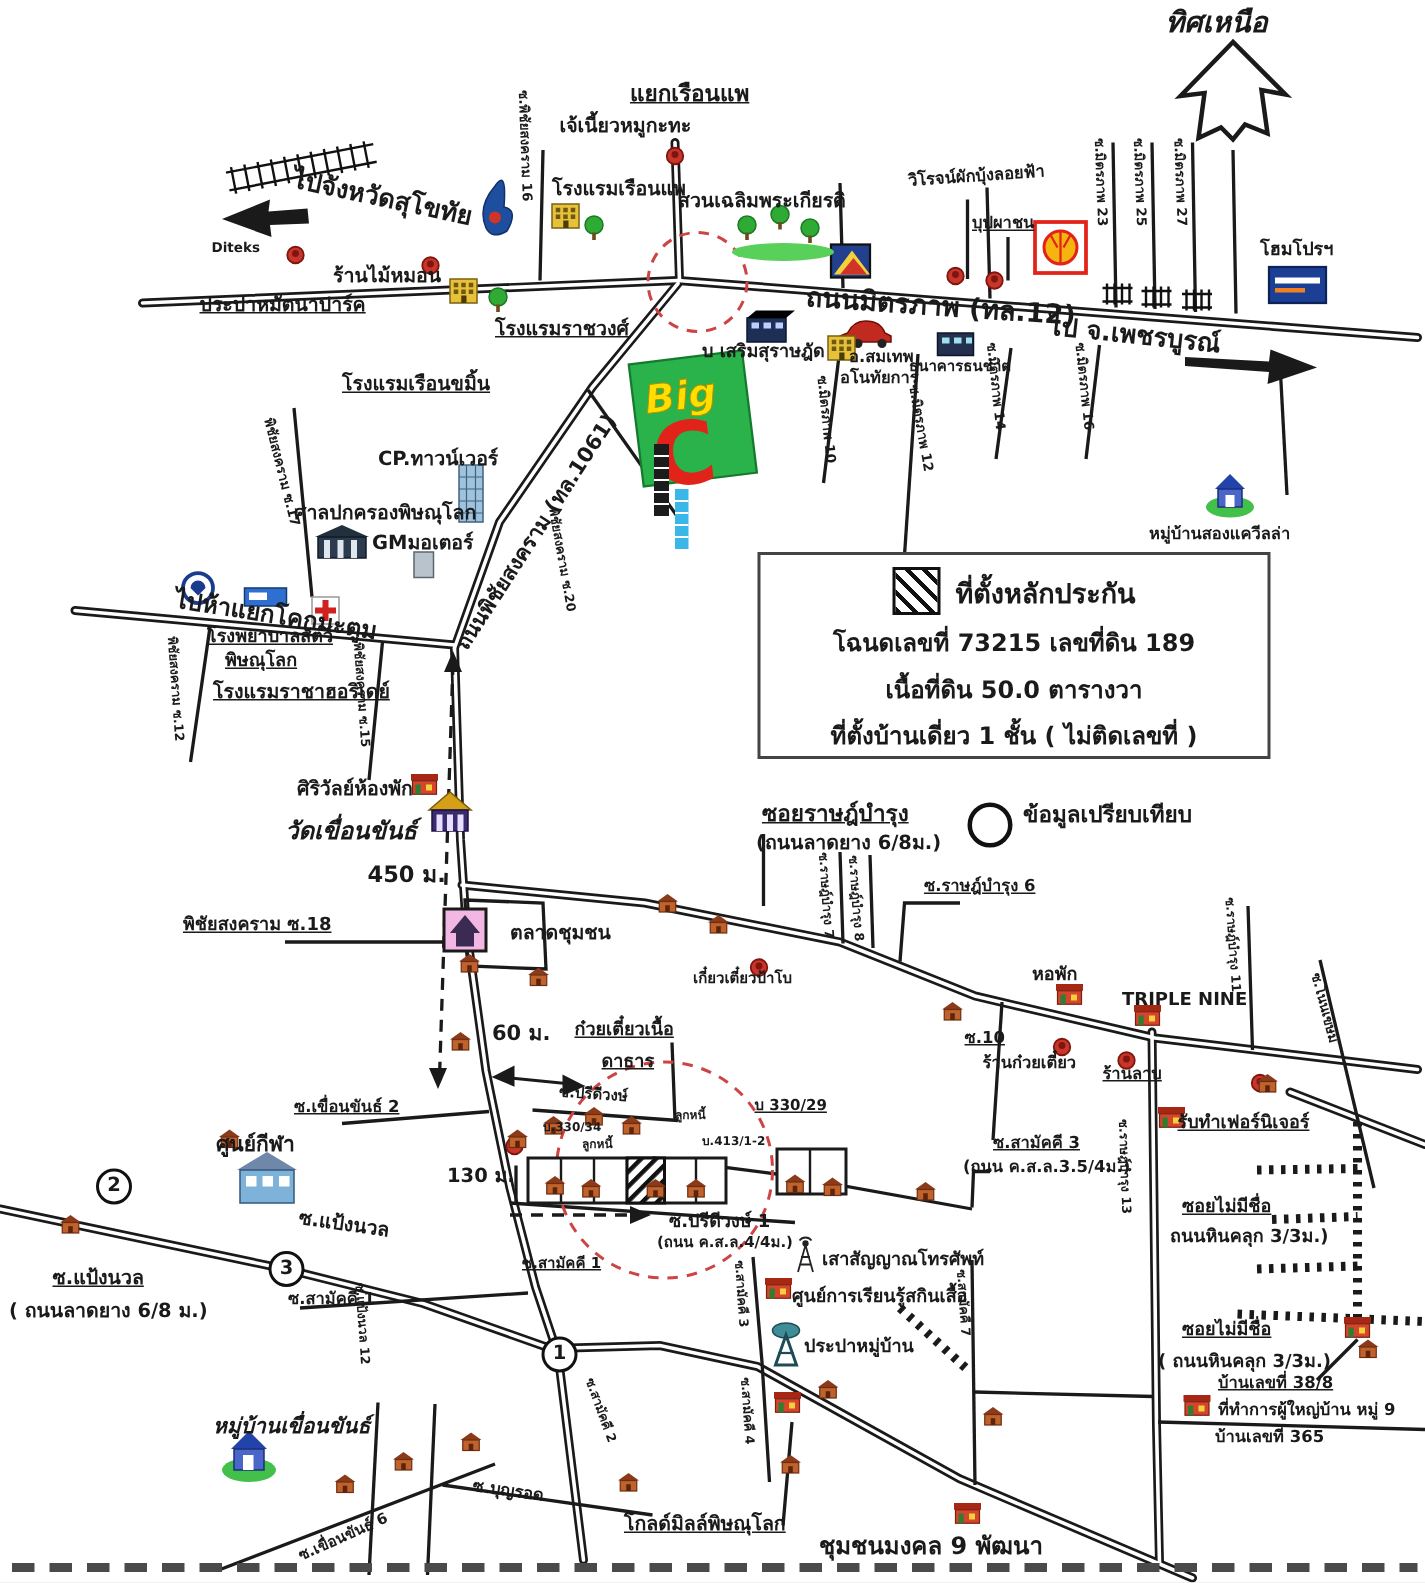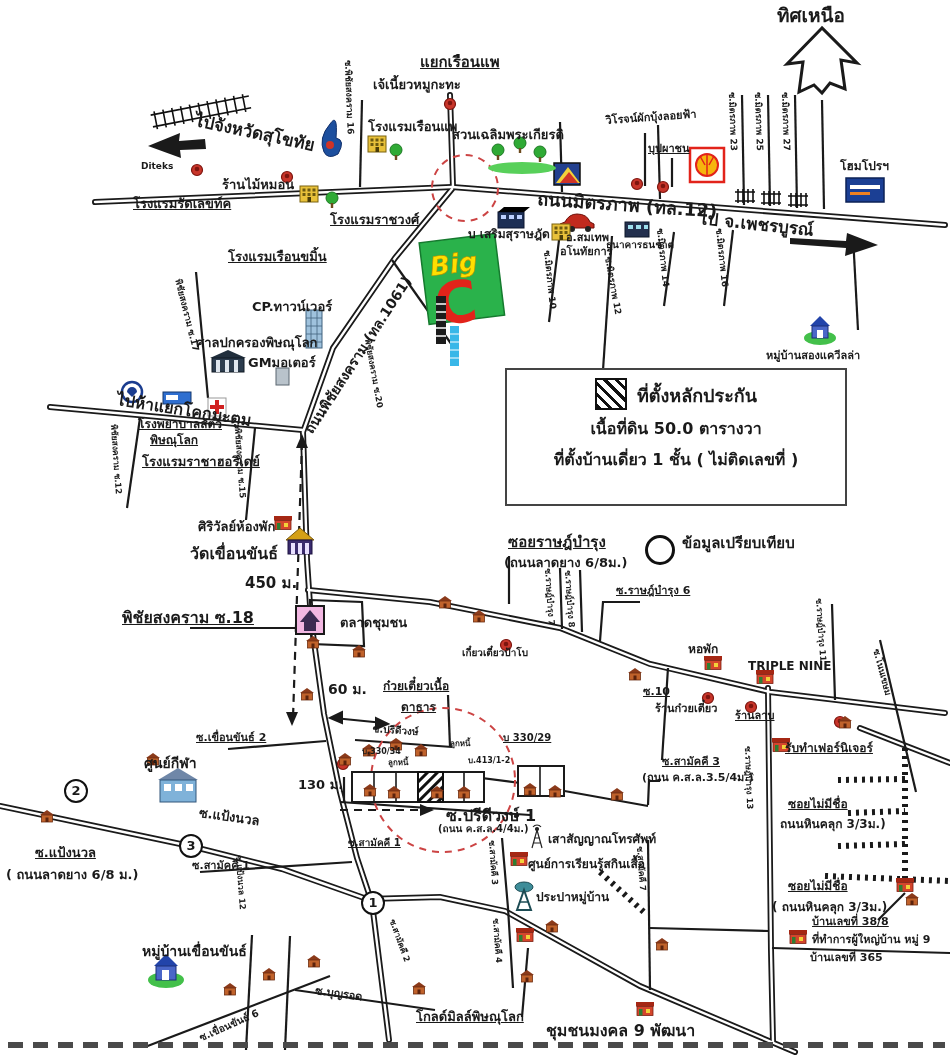--- a/index.html
+++ b/index.html
@@ -2,21 +2,21 @@
 <html><head>
 <meta charset="utf-8">
 <style>
   html,body{margin:0;padding:0;background:#e8e8e8;}
   .stage{position:relative;width:950px;height:1055px;background:#ffffff;overflow:hidden;
          font-family:"DejaVu Sans",sans-serif;color:#1a1a1a;}
   .stage svg{position:absolute;left:0;top:0;}
   .lb{position:absolute;white-space:nowrap;font-weight:600;line-height:1.05;
       transform-origin:0 0;color:#1a1a1a;}
   .u{text-decoration:underline;}
-  .big{font-weight:700;}
+  .big{font-weight:700;font-style:italic;}
   .legend-box{position:absolute;left:505px;top:368px;width:338px;height:134px;
       border:2px solid #444;background:#fff;text-align:center;font-weight:700;}
   .legend-title-row{display:flex;align-items:flex-end;justify-content:center;gap:10px;margin-top:8px;}
   .hatch-swatch{display:inline-block;width:28px;height:28px;border:2px solid #111;
       background:repeating-linear-gradient(45deg,#111 0 3px,#fff 3px 8px);}
   .legend-line{font-size:16px;margin-top:6px;}
   .circle-num{position:absolute;width:20px;height:20px;border:2px solid #111;border-radius:50%;
       background:#fff;text-align:center;font-size:13px;font-weight:700;line-height:20px;}
   .cmp-circle{position:absolute;left:645px;top:535px;width:24px;height:24px;border:3px solid #111;
       border-radius:50%;background:#fff;}
@@ -385,21 +385,21 @@
           <use href="#sym-house" x="412" y="982"></use>
       <use href="#sym-house" x="520" y="970"></use>
     </g>
   </g>
 </svg>
 
 <span class="lb big" style="left:777px;top:6px;font-size:19px">ทิศเหนือ</span>
 <span class="lb" style="left:197px;top:112px;font-size:17px;transform:rotate(12deg)">ไปจังหวัดสุโขทัย</span>
 <span class="lb" style="left:141px;top:162px;font-size:9px">Diteks</span>
 <span class="lb" style="left:222px;top:178px;font-size:13px">ร้านไม้หมอน</span>
-<span class="lb u" style="left:133px;top:197px;font-size:13px">โรงแรมรัดเลขท์ค</span>
+<span class="lb u" style="left:133px;top:197px;font-size:13px">ประปาหมัตนาปาร์ค</span>
 <span class="lb u" style="left:228px;top:250px;font-size:13px">โรงแรมเรือนขมิ้น</span>
 <span class="lb u" style="left:330px;top:213px;font-size:13px">โรงแรมราชวงศ์</span>
 <span class="lb" style="left:373px;top:78px;font-size:13px">เจ้เนี้ยวหมูกะทะ</span>
 <span class="lb u" style="left:420px;top:55px;font-size:15px">แยกเรือนแพ</span>
 <span class="lb" style="left:368px;top:120px;font-size:13px">โรงแรมเรือนแพ</span>
 <span class="lb" style="left:452px;top:128px;font-size:13px">สวนเฉลิมพระเกียรติ</span>
 <span class="lb" style="left:538px;top:190px;font-size:18px;transform:rotate(4deg)">ถนนมิตรภาพ (ทล.12)</span>
 <span class="lb" style="left:700px;top:210px;font-size:17px;transform:rotate(6deg)">ไป จ.เพชรบูรณ์</span>
 <span class="lb" style="left:605px;top:115px;font-size:11px;transform:rotate(-4deg)">วิโรจน์ผักบุ้งลอยฟ้า</span>
 <span class="lb u" style="left:648px;top:143px;font-size:11px">บุปผาชน</span>
@@ -424,21 +424,21 @@
 <span class="lb" style="left:302px;top:428px;font-size:14px;transform:rotate(-57deg)">ถนนพิชัยสงคราม (ทล.1061)</span>
 <span class="lb" style="left:182px;top:278px;font-size:9px;transform:rotate(76deg)">พิชัยสงคราม ซ.17</span>
 <span class="lb u" style="left:138px;top:418px;font-size:12px">โรงพยาบาลสัตว์</span>
 <span class="lb u" style="left:150px;top:434px;font-size:12px">พิษณุโลก</span>
 <span class="lb u" style="left:142px;top:455px;font-size:13px">โรงแรมราชาฮอริเดย์</span>
 <span class="lb" style="left:118px;top:424px;font-size:8.5px;transform:rotate(86deg)">พิชัยสงคราม ซ.12</span>
 <span class="lb" style="left:242px;top:428px;font-size:8.5px;transform:rotate(86deg)">พิชัยสงคราม ซ.15</span>
 <span class="lb" style="left:198px;top:520px;font-size:13px">ศิริวัลย์ห้องพัก</span>
 <span class="lb big" style="left:190px;top:546px;font-size:16px">วัดเขื่อนขันธ์</span>
 <span class="lb" style="left:245px;top:576px;font-size:15px">450 ม.</span>
-<span class="lb u" style="left:122px;top:610px;font-size:16px">พิชัยสงคราม ซ.18</span>
+<span class="lb u" style="left:122px;top:610px;font-size:12px">พิชัยสงคราม ซ.18</span>
 <span class="lb" style="left:340px;top:616px;font-size:13px">ตลาดชุมชน</span>
 <span class="lb u" style="left:508px;top:535px;font-size:15px">ซอยราษฎ์บำรุง</span>
 <span class="lb" style="left:504px;top:556px;font-size:13px">(ถนนลาดยาง 6/8ม.)</span>
 <span class="lb" style="left:682px;top:536px;font-size:15px">ข้อมูลเปรียบเทียบ</span>
 <span class="lb u" style="left:616px;top:585px;font-size:11px">ซ.ราษฎ์บำรุง 6</span>
 <span class="lb" style="left:552px;top:568px;font-size:8.5px;transform:rotate(86deg)">ซ.ราษฎ์บำรุง 7</span>
 <span class="lb" style="left:572px;top:570px;font-size:8.5px;transform:rotate(86deg)">ซ.ราษฎ์บำรุง 8</span>
 <span class="lb" style="left:462px;top:648px;font-size:10px">เกี๋ยวเตี๋ยวป้าโบ</span>
 <span class="lb" style="left:688px;top:643px;font-size:12px">หอพัก</span>
 <span class="lb" style="left:748px;top:660px;font-size:12px">TRIPLE NINE</span>
@@ -479,34 +479,35 @@
 <span class="lb" style="left:192px;top:860px;font-size:11px">ซ.สามัคคี 1</span>
 <span class="lb u" style="left:348px;top:838px;font-size:10px">ซ.สามัคคี 1</span>
 <span class="lb u" style="left:383px;top:680px;font-size:12px">ก๋วยเตี๋ยวเนื้อ</span>
 <span class="lb u" style="left:401px;top:701px;font-size:12px">ดาธาร</span>
 <span class="lb" style="left:373px;top:724px;font-size:10px;transform:rotate(4deg)">ซ.ปรีดีวงษ์</span>
 <span class="lb u" style="left:503px;top:733px;font-size:10px">บ 330/29</span>
 <span class="lb" style="left:362px;top:748px;font-size:8px">บ.330/34</span>
 <span class="lb" style="left:388px;top:759px;font-size:8px">ลูกหนี้</span>
 <span class="lb" style="left:450px;top:740px;font-size:8px">ลูกหนี้</span>
 <span class="lb" style="left:468px;top:757px;font-size:8px">บ.413/1-2</span>
-<span class="lb" style="left:446px;top:808px;font-size:16px">ซ.ปรีดีวงษ์ 1</span>
+<span class="lb" style="left:446px;top:808px;font-size:12px">ซ.ปรีดีวงษ์ 1</span>
 <span class="lb" style="left:438px;top:824px;font-size:10px">(ถนน ค.ส.ล.4/4ม.)</span>
 <span class="lb" style="left:328px;top:682px;font-size:14px">60 ม.</span>
 <span class="lb" style="left:298px;top:778px;font-size:13px">130 ม.</span>
 <span class="lb" style="left:372px;top:338px;font-size:8.5px;transform:rotate(80deg)">พิชัยสงคราม ซ.20</span>
 
 <span class="circle-num" style="left:64px;top:779px">2</span>
 <span class="circle-num" style="left:179px;top:834px">3</span>
 <span class="circle-num" style="left:361px;top:891px">1</span>
 
 <span class="cmp-circle"></span>
 
 <div class="legend-box">
   <div class="legend-title-row">
     <span class="hatch-swatch"></span>
     <span style="font-size:18px">ที่ตั้งหลักประกัน</span>
   </div>
+  <div class="legend-line">โฉนดเลขที่ 73215  เลขที่ดิน 189</div>
   <div class="legend-line">เนื้อที่ดิน 50.0 ตารางวา</div>
   <div class="legend-line">ที่ตั้งบ้านเดี่ยว 1 ชั้น  ( ไม่ติดเลขที่ )</div>
 </div>
 
 </div>
 
 </body></html>

